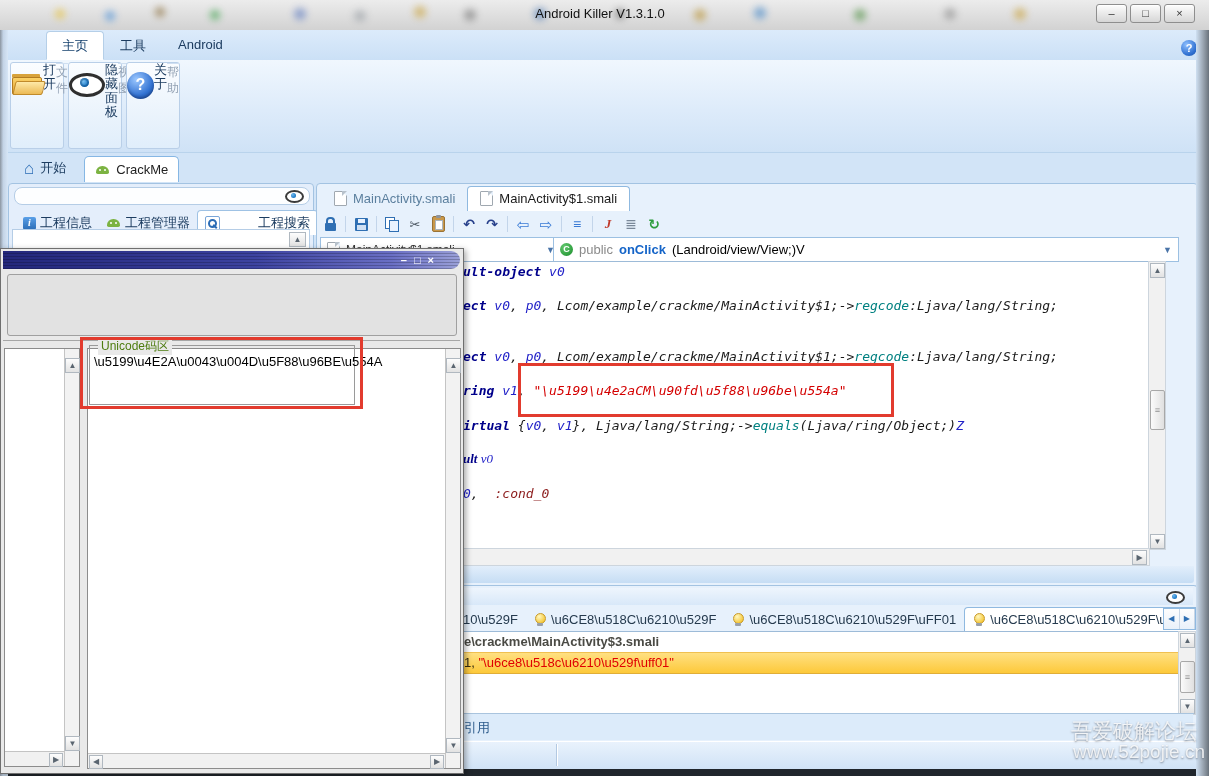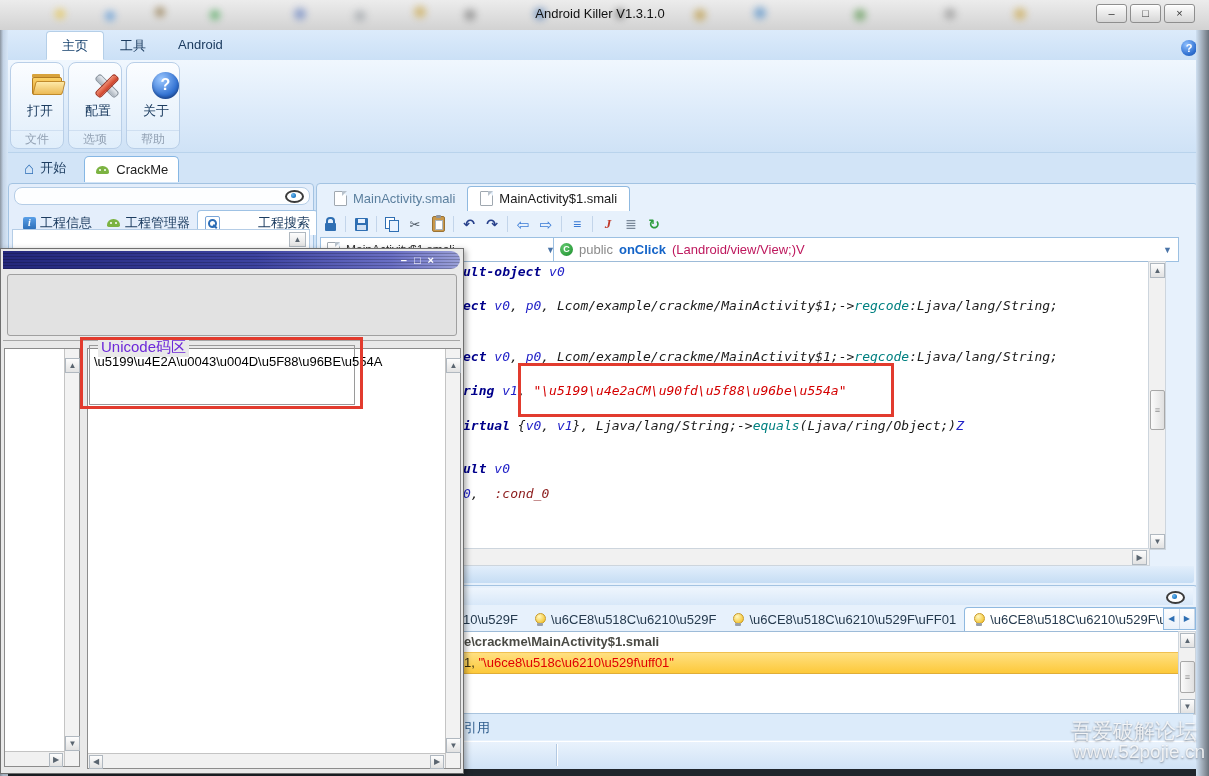--- a/index.html
+++ b/index.html
@@ -33,21 +33,21 @@
 
   
   #ribbon-tabrow{left:0;top:30px;width:1209px;height:30px;background:linear-gradient(#dcebfb,#cbe0f6);border-bottom:1px solid #bdd4ec;}
   #ribbon-tabs{position:absolute;left:46px;bottom:0;display:flex;justify-content:flex-end;}
   .rtab{padding:5px 15px 4px;font-size:13px;color:#1c3c60;border-radius:4px 4px 0 0;border:1px solid transparent;}
   .rtab.active{background:#fff;border-color:#b5cfe8;border-bottom-color:#fff;color:#16416e;}
   #help-btn{right:12px;top:40px;width:16px;height:16px;border-radius:50%;color:#fff;font-size:11px;font-weight:bold;
     background:radial-gradient(circle at 35% 30%,#8fc0ff,#2e6fd0 65%,#1c4fa0);display:flex;align-items:center;justify-content:center;}
   #ribbon-body{left:0;top:60px;width:1209px;height:92px;background:linear-gradient(#f0f7fe,#ddebfa 55%,#cfe2f6);border-bottom:1px solid #b9d3ec;}
   #ribbon-groups{position:absolute;left:10px;top:2px;display:flex;gap:4px;}
-  .rgroup{width:52px;height:85px;border:1px solid #b9cfe8;border-radius:8px;background:linear-gradient(#fbfdff,#eaf3fc 62%,#e0eefb);display:flex;flex-direction:column;align-items:flex-end;}
+  .rgroup{width:52px;height:85px;border:1px solid #b9cfe8;border-radius:3px;background:linear-gradient(#fbfdff,#eaf3fc 62%,#e0eefb);display:flex;flex-direction:row;align-items:flex-start;}
   .rgroup .icon-area{height:38px;display:flex;align-items:center;justify-content:center;margin-top:3px;}
   .rgroup .rbtn-label{width:46px;text-align:center;font-size:13px;line-height:14px;color:#1c3c60;word-break:break-all;flex:1;}
   .rgroup .rgroup-footer{width:100%;height:17px;border-top:1px solid #cfdff1;color:#93a2b4;font-size:12px;text-align:center;line-height:16px;}
 
   
   .ic-folder-open{position:relative;width:32px;height:22px;}
   .ic-folder-open::before{content:"";position:absolute;left:1px;bottom:1px;width:28px;height:16px;background:linear-gradient(#fbd267,#e2a335);border:1px solid #b27c22;border-radius:2px;box-shadow:-1px -4px 0 -1px #d8a33c;}
   .ic-folder-open::after{content:"";position:absolute;left:3px;bottom:1px;width:28px;height:12px;background:linear-gradient(#fde9a8,#ecba55);border:1px solid #c08a2b;border-radius:2px;transform:skewX(-14deg);}
   .ic-eye-big{position:relative;width:30px;height:18px;border:3px solid #2f2f2f;border-radius:50%;background:#fff;}
   .ic-eye-big::after{content:"";position:absolute;left:8px;top:2px;width:9px;height:9px;border-radius:50%;background:radial-gradient(circle at 35% 35%,#7fc4f4,#1673c2 70%,#0a4d87);box-shadow:inset 0 0 0 2px rgba(10,60,110,.35);}
@@ -114,21 +114,21 @@
 
   .combo{background:#fff;border:1px solid #9cc0e2;display:flex;align-items:center;gap:6px;padding:0 6px;font-size:13px;}
   #file-combo{left:320px;top:237px;width:228px;height:23px;}
   #method-combo{left:553px;top:237px;width:612px;height:23px;}
   .combo .spacer{flex:1;}
   .combo-arrow{color:#4a74a8;font-size:9px;}
   .ic-method{position:relative;width:13px;height:13px;border-radius:50%;background:radial-gradient(circle at 35% 30%,#63c96f,#2e9e3e 70%,#1d7a2b);}
   .ic-method::after{content:"C";position:absolute;width:100%;text-align:center;top:1px;color:#fff;font-size:9px;font-weight:bold;}
   .m-public{color:#8a8a8a;}
   .m-name{color:#1464c8;font-weight:bold;}
-  .m-sig{color:#be185d;}
+  .m-sig{color:#000000;}
 
   #code-area{left:320px;top:261px;width:828px;height:287px;background:#fff;border:1px solid #9dbbd8;overflow:hidden;}
   .code-line{position:absolute;left:142px;white-space:pre;font:italic 13px "DejaVu Sans Mono","Liberation Mono",monospace;}
   .cs-kw{color:#00008b;font-weight:bold;}
   .cs-reg{color:#2121c8;}
   .cs-cls{color:#1a1a1a;}
   .cs-fld{color:#008080;}
   .cs-str{color:#d40000;}
   .cs-lbl{color:#8b1a1a;margin-left:8px;}
   .cs-pl{color:#1a1a1a;}
@@ -179,21 +179,21 @@
     background:repeating-linear-gradient(0deg,rgba(0,0,10,.22) 0 1px,transparent 1px 3px),linear-gradient(90deg,#23277b,#3d43a0 55%,#6a6fc4 85%,#9aa0d8);}
   #dlg-controls{position:absolute;right:26px;top:1px;display:flex;gap:7px;color:#fff;}
   .dlg-btn{font-size:11px;font-weight:bold;line-height:16px;}
   #dlg-top-panel{left:6px;top:25px;width:448px;height:60px;background:#e2e2e2;border:1px solid #a0a0a0;border-radius:3px;}
   #dlg-panes-topline{left:2px;top:91px;width:457px;height:1px;background:#a6a6a6;}
   .dlg-pane{background:#fff;border:1px solid #8c8c8c;}
   #dlg-left-pane{left:3px;top:99px;width:74px;height:417px;}
   #dlg-right-pane{left:86px;top:99px;width:372px;height:419px;}
   .dlg-sbcol{position:absolute;background:#f2f2f2;border-left:1px solid #c4c4c4;}
   #dlg-groupbox{left:88px;top:96px;width:264px;height:58px;border:1px solid #9a9a9a;z-index:2;}
-  #dlg-gb-legend{position:absolute;left:8px;top:-8px;padding:0 3px;background:#e9e9e9;font-size:15px;color:#6d28d9;}
+  #dlg-gb-legend{position:absolute;left:8px;top:-8px;padding:0 3px;background:#e9e9e9;font-size:12px;color:#4d7c0f;}
   #dlg-gb-text{position:absolute;left:4px;top:8px;font-size:13px;color:#000;white-space:pre;}
   #dlg-redbox{left:79px;top:88px;width:277px;height:66px;z-index:5;}
 </style>
 </head>
 <body>
 
 <div id="app">
 
   <div id="titlebar" class="abs">
     <div class="blobs"></div>
@@ -217,24 +217,24 @@
     <div id="ribbon-groups">
         <div class="rgroup">
           <div class="icon-area">
             <span class="ic-folder-open"></span>
           </div>
           <div class="rbtn-label">打开</div>
           <div class="rgroup-footer">文件</div>
         </div>
         <div class="rgroup">
           <div class="icon-area">
-            <span class="ic-tools"></span>
+            <span class="ic-eye-big"></span>
           </div>
-          <div class="rbtn-label">配置</div>
-          <div class="rgroup-footer">选项</div>
+          <div class="rbtn-label">隐藏面板</div>
+          <div class="rgroup-footer">视图</div>
         </div>
         <div class="rgroup">
           <div class="icon-area">
             <span class="ic-question"></span>
           </div>
           <div class="rbtn-label">关于</div>
           <div class="rgroup-footer">帮助</div>
         </div>
       </div>
   </div>
@@ -327,21 +327,21 @@
     <span class="spacer"></span>
     <span class="combo-arrow">▼</span>
   </div>
 
   <div id="code-area" class="abs">
       <div class="code-line" style="top: 2px;"><span class="cs-kw">ult-object</span><span class="cs-pl"> </span><span class="cs-reg">v0</span></div>
       <div class="code-line" style="top: 36px;"><span class="cs-kw">ect</span><span class="cs-pl"> </span><span class="cs-reg">v0</span><span class="cs-pl">, </span><span class="cs-reg">p0</span><span class="cs-pl">, </span><span class="cs-cls">Lcom/example/crackme/MainActivity$1;-&gt;</span><span class="cs-fld">regcode</span><span class="cs-cls">:Ljava/lang/String;</span></div>
       <div class="code-line" style="top: 87px;"><span class="cs-kw">ect</span><span class="cs-pl"> </span><span class="cs-reg">v0</span><span class="cs-pl">, </span><span class="cs-reg">p0</span><span class="cs-pl">, </span><span class="cs-cls">Lcom/example/crackme/MainActivity$1;-&gt;</span><span class="cs-fld">regcode</span><span class="cs-cls">:Ljava/lang/String;</span></div>
       <div class="code-line" style="top: 121px;"><span class="cs-kw">ring</span><span class="cs-pl"> </span><span class="cs-reg">v1</span><span class="cs-pl">, </span><span class="cs-str">"\u5199\u4e2aCM\u90fd\u5f88\u96be\u554a"</span></div>
       <div class="code-line" style="top: 156px;"><span class="cs-kw">irtual</span><span class="cs-pl"> {</span><span class="cs-reg">v0</span><span class="cs-pl">, </span><span class="cs-reg">v1</span><span class="cs-pl">}, </span><span class="cs-cls">Ljava/lang/String;-&gt;</span><span class="cs-fld">equals</span><span class="cs-cls">(Ljava/ring/Object;)</span><span class="cs-reg">Z</span></div>
-      <div class="code-line" style="top: 199px;"><span class="cs-kw">ult</span><span class="cs-pl"> </span><span class="cs-reg">v0</span></div>
+      <div class="code-line" style="top: 189px; font-family: Liberation Serif, serif;"><span class="cs-kw">ult</span><span class="cs-pl"> </span><span class="cs-reg">v0</span></div>
       <div class="code-line" style="top: 224px;"><span class="cs-reg">0</span><span class="cs-pl">, </span><span class="cs-lbl">:cond_0</span></div>
     </div>
   <div class="annotation-box abs" style="left:518px;top:363px;width:370px;height:48px;"></div>
 
   <div class="sb-track abs" style="left:1148px;top:261px;width:16px;height:287px;">
     <div class="sba abs" style="left:1px;top:1px;width:13px;height:13px;">▲</div>
     <div class="sb-thumb abs" style="left:1px;top:128px;width:13px;height:38px;">≡</div>
     <div class="sba abs" style="left:1px;top:272px;width:13px;height:13px;">▼</div>
   </div>
   <div class="sb-track abs" style="left:320px;top:548px;width:828px;height:16px;">
@@ -368,21 +368,21 @@
       <div class="btab active">
         <span class="ic-bulb"></span>
         <span>\u6CE8\u518C\u6210\u529F\uFF01</span>
       </div>
     </div>
   <div id="bp-tabscroll" class="abs">
     <div class="sba">◀</div>
     <div class="sba">▶</div>
   </div>
   <div id="bp-results" class="abs">
-      <div class="row-file">e\crackme\MainActivity$1.smali</div>
+      <div class="row-file">e\crackme\MainActivity$3.smali</div>
       <div class="row-match"><span class="mp">1, </span><span class="ms">"\u6ce8\u518c\u6210\u529f\uff01"</span></div>
     </div>
   <div class="sb-track abs" style="left:1178px;top:631px;width:16px;height:82px;">
     <div class="sba abs" style="left:1px;top:1px;width:13px;height:13px;">▲</div>
     <div class="sb-thumb abs" style="left:1px;top:29px;width:13px;height:30px;">≡</div>
     <div class="sba abs" style="left:1px;top:67px;width:13px;height:13px;">▼</div>
   </div>
   <div id="bp-divider" class="abs"></div>
   <div id="bp-refrow" class="abs"></div>
   <div id="bp-reflabel" class="abs">引用</div>

